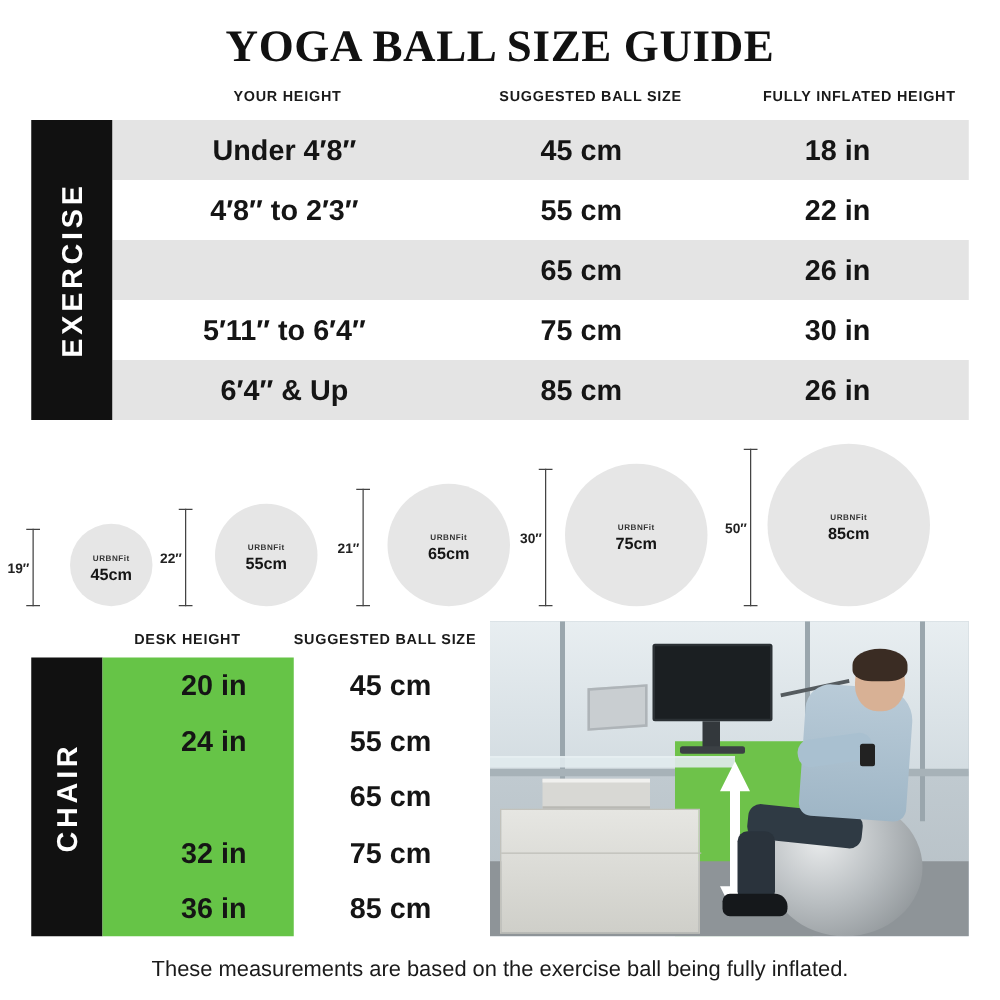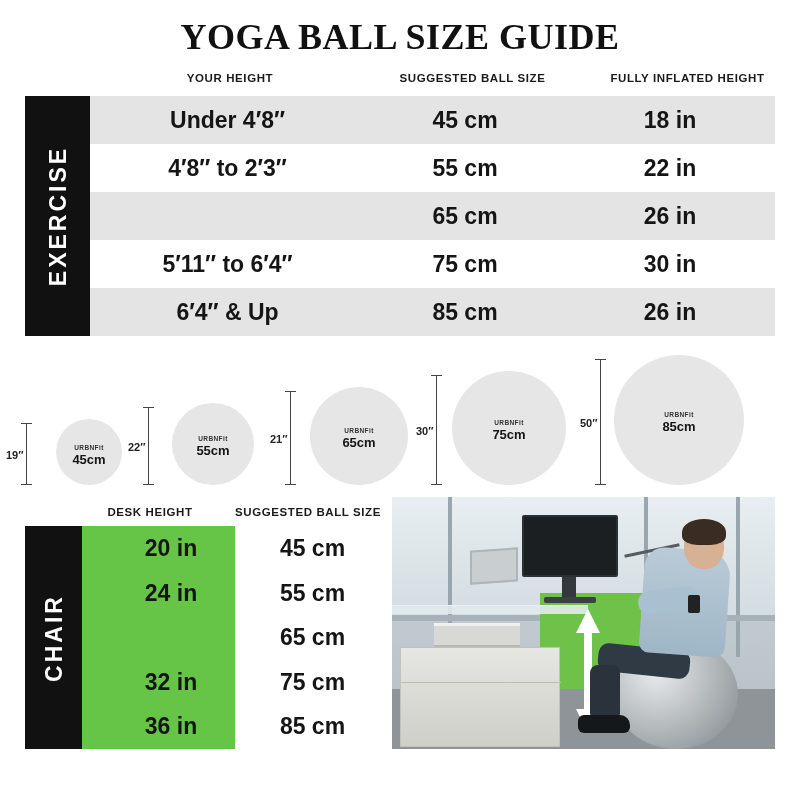--- a/index.html
+++ b/index.html
@@ -551,13 +551,14 @@
     <div class="ph-person-leg"></div>
     <div class="ph-person-shin"></div>
     <div class="ph-shoe"></div>
     <div class="ph-person-body"></div>
     <div class="ph-person-arm"></div>
     <div class="ph-phone"></div>
     <div class="ph-person-head"></div>
     <div class="ph-person-hair"></div>
   </div>
 
+  <div class="footer">These measurements are based on the exercise ball being fully inflated.</div>
 </div>
 
 </body></html>

